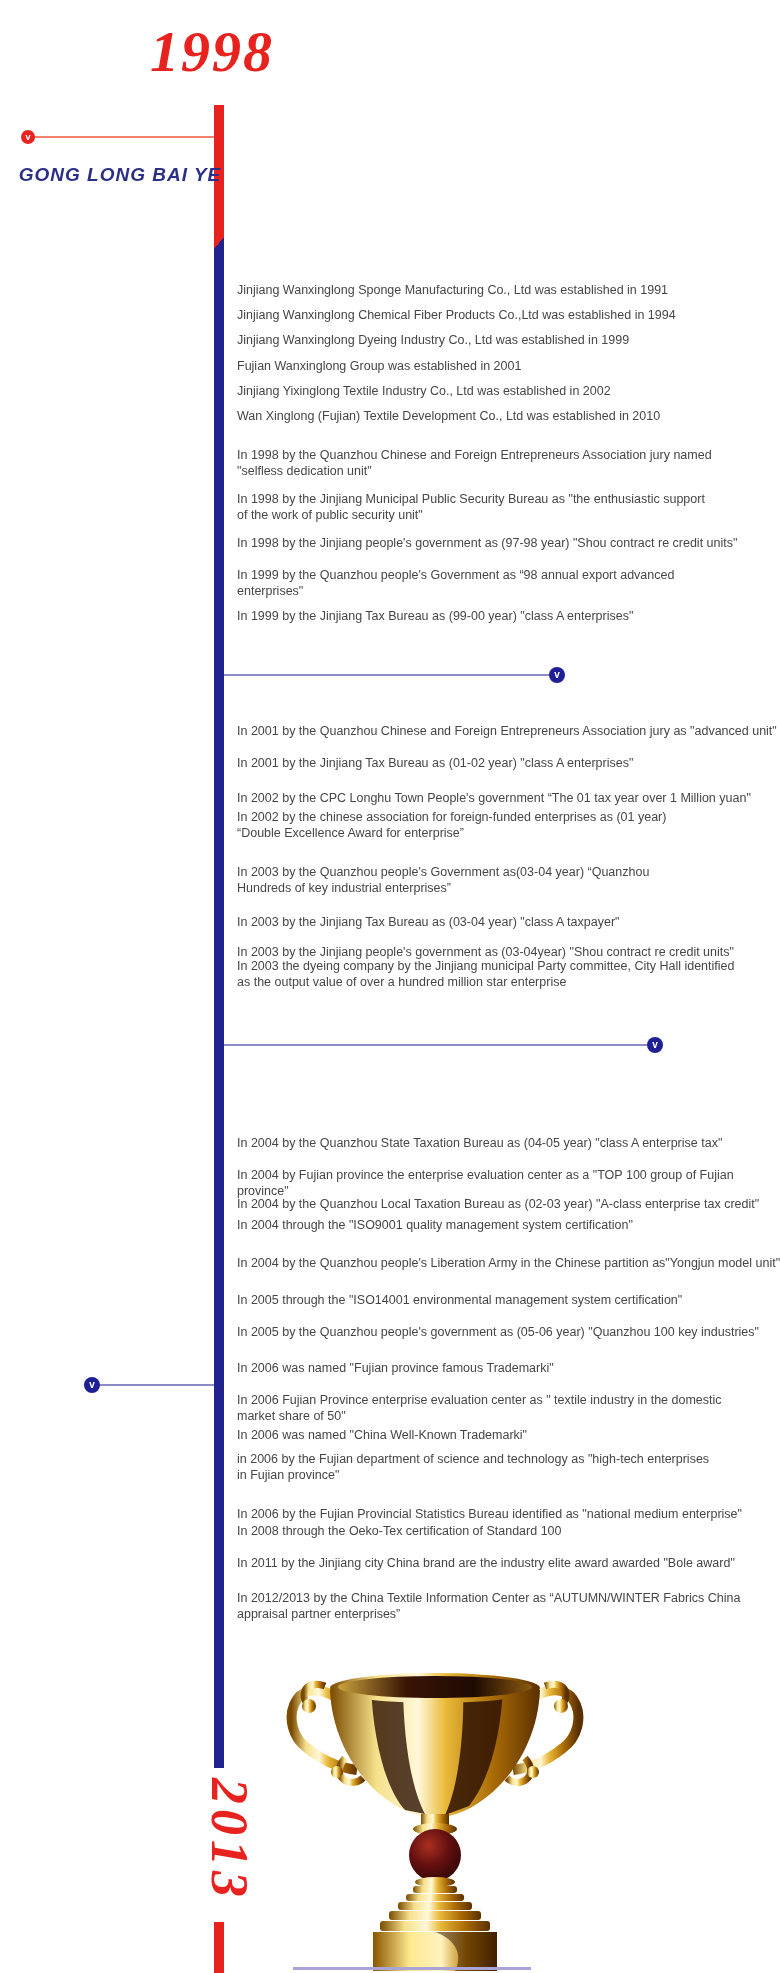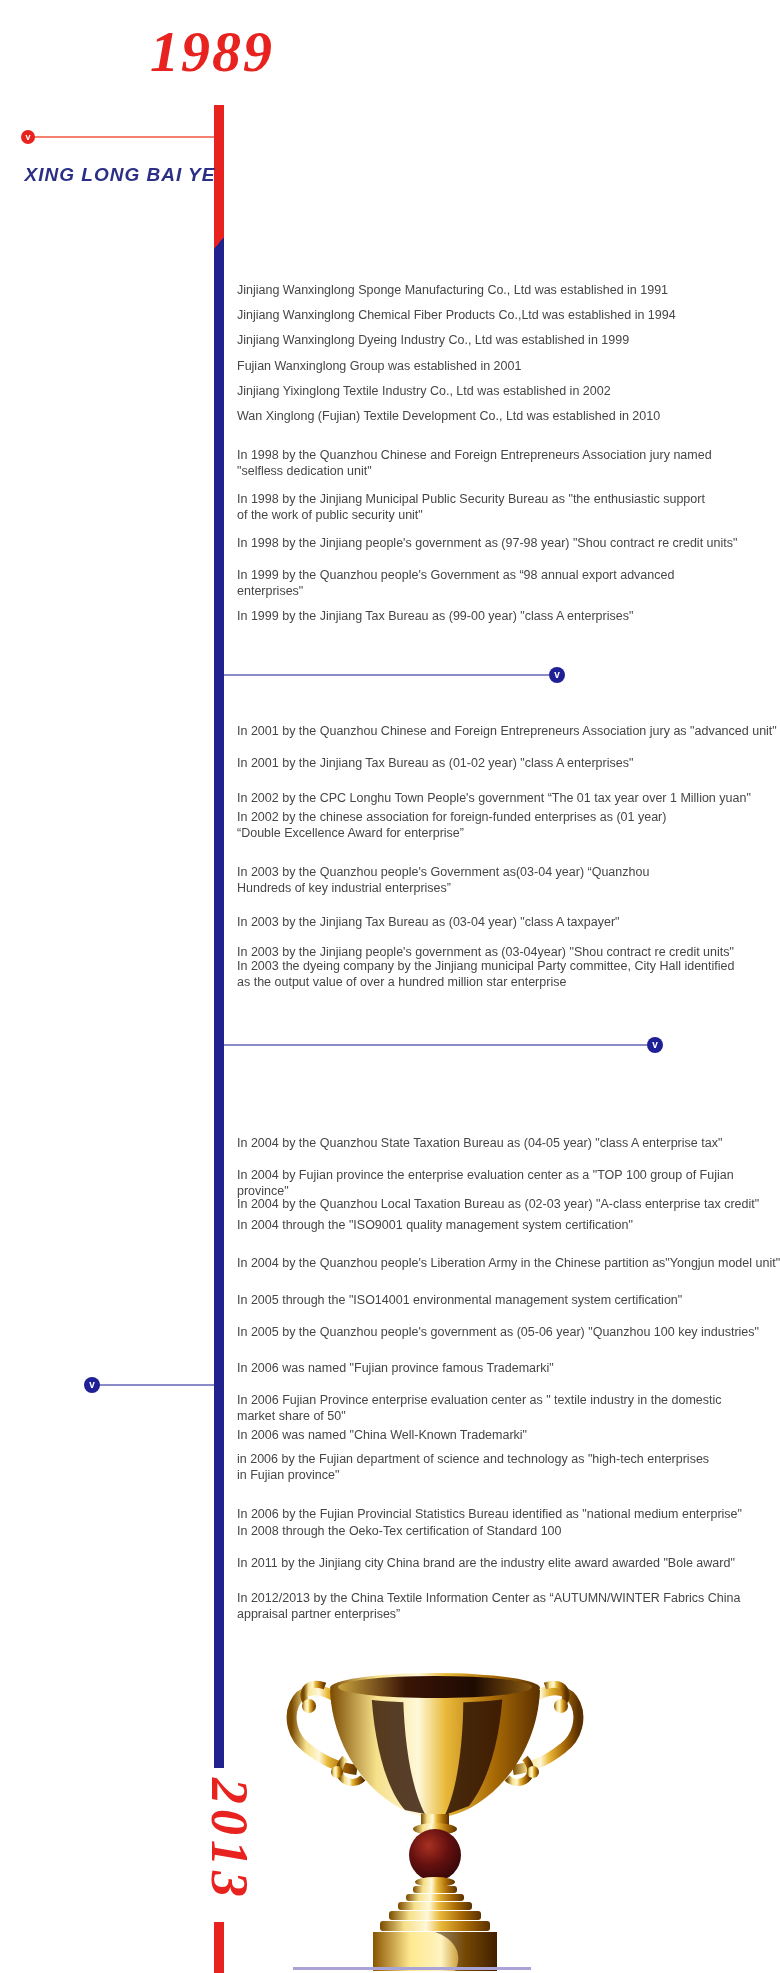--- a/index.html
+++ b/index.html
@@ -28,35 +28,35 @@
   .entry{position:absolute;left:237px;width:548px;font-size:12.5px;line-height:15.5px;
          color:#464646;white-space:pre-line;}
   #baseline-divider{position:absolute;left:293px;top:1967px;width:238px;height:3px;background:#aaa3d8;}
   #trophy{position:absolute;left:285px;top:1648px;}
 </style>
 </head>
 <body>
 
 <div id="root">
 
-  <div id="year-start" class="year">1989</div>
+  <div id="year-start" class="year">1998</div>
   <div id="year-end-wrap">
     <div id="year-end" class="year">2013</div>
   </div>
 
   <div id="bar-red" class="bar"></div>
   <div id="bar-join" class="bar"></div>
   <div id="bar-blue" class="bar"></div>
   <div id="bar-red-bottom" class="bar"></div>
 
   <div class="hline red" style="left:27px;top:136px;width:187px;"></div>
   <div class="marker red" style="left:21px;top:130px;">v</div>
 
   <div id="slogan">
-    <div>XING LONG BAI YE</div>
+    <div>GONG LONG BAI YE</div>
   </div>
 
   <div class="entry" style="top:283px">Jinjiang Wanxinglong Sponge Manufacturing Co., Ltd was established in 1991</div>
   <div class="entry" style="top:308px">Jinjiang Wanxinglong Chemical Fiber Products Co.,Ltd was established in 1994</div>
   <div class="entry" style="top:333px">Jinjiang Wanxinglong Dyeing Industry Co., Ltd was established in 1999</div>
   <div class="entry" style="top:359px">Fujian Wanxinglong Group was established in 2001</div>
   <div class="entry" style="top:384px">Jinjiang Yixinglong Textile Industry Co., Ltd was established in 2002</div>
   <div class="entry" style="top:409px">Wan Xinglong (Fujian) Textile Development Co., Ltd was established in 2010</div>
 
   <div class="entry" style="top:448px">In 1998 by the Quanzhou Chinese and Foreign Entrepreneurs Association jury named

